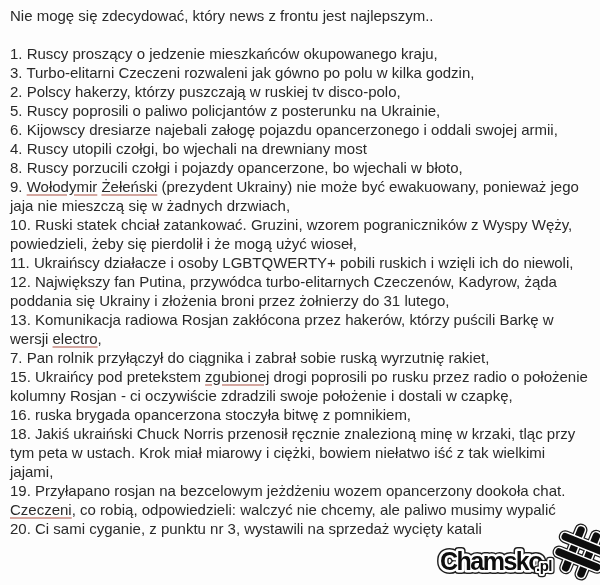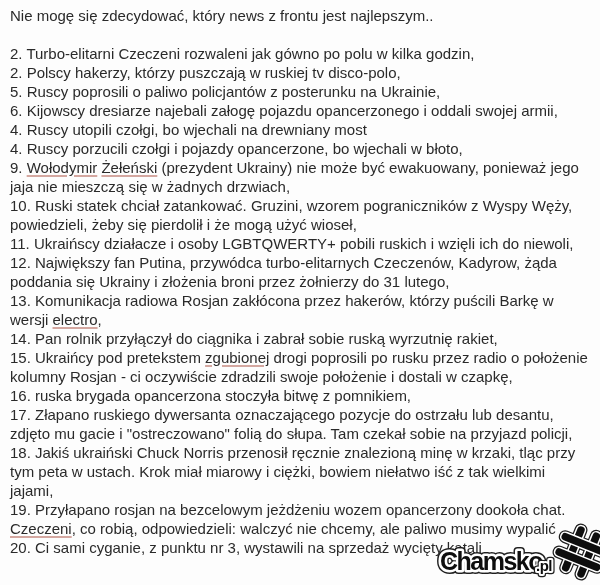--- a/index.html
+++ b/index.html
@@ -49,35 +49,35 @@
   .hash-under{fill:#0e0e0e;stroke:#1f1f1f;stroke-width:5.5px;stroke-linejoin:round;}
   .hash-main{fill:#0e0e0e;stroke:#ffffff;stroke-width:3px;paint-order:stroke;stroke-linejoin:round;}
 </style>
 </head>
 <body>
 
 <div class="page">
   <div class="content">
     <p class="intro">Nie mogę się zdecydować, który news z frontu jest najlepszym..</p>
     <div class="news-list">
-        <div class="news-item">2. Turbo-elitarni Czeczeni rozwaleni jak gówno po polu w kilka godzin,</div>
+        <div class="news-item">1. Ruscy proszący o jedzenie mieszkańców okupowanego kraju,</div>
+        <div class="news-item">3. Turbo-elitarni Czeczeni rozwaleni jak gówno po polu w kilka godzin,</div>
         <div class="news-item">2. Polscy hakerzy, którzy puszczają w ruskiej tv disco-polo,</div>
         <div class="news-item">5. Ruscy poprosili o paliwo policjantów z posterunku na Ukrainie,</div>
         <div class="news-item">6. Kijowscy dresiarze najebali załogę pojazdu opancerzonego i oddali swojej armii,</div>
         <div class="news-item">4. Ruscy utopili czołgi, bo wjechali na drewniany most</div>
-        <div class="news-item">4. Ruscy porzucili czołgi i pojazdy opancerzone, bo wjechali w błoto,</div>
+        <div class="news-item">8. Ruscy porzucili czołgi i pojazdy opancerzone, bo wjechali w błoto,</div>
         <div class="news-item">9. <span class="sp">Wołodymir</span> <span class="sp">Żełeński</span> (prezydent Ukrainy) nie może być ewakuowany, ponieważ jego jaja nie mieszczą się w żadnych drzwiach,</div>
         <div class="news-item">10. Ruski statek chciał zatankować. Gruzini, wzorem pograniczników z Wyspy Węży, powiedzieli, żeby się pierdolił i że mogą użyć wioseł,</div>
         <div class="news-item">11. Ukraińscy działacze i osoby LGBTQWERTY+ pobili ruskich i wzięli ich do niewoli,</div>
         <div class="news-item">12. Największy fan Putina, przywódca turbo-elitarnych Czeczenów, Kadyrow, żąda poddania się Ukrainy i złożenia broni przez żołnierzy do 31 lutego,</div>
         <div class="news-item">13. Komunikacja radiowa Rosjan zakłócona przez hakerów, którzy puścili Barkę w wersji <span class="sp">electro</span>,</div>
-        <div class="news-item">14. Pan rolnik przyłączył do ciągnika i zabrał sobie ruską wyrzutnię rakiet,</div>
+        <div class="news-item">7. Pan rolnik przyłączył do ciągnika i zabrał sobie ruską wyrzutnię rakiet,</div>
         <div class="news-item">15. Ukraińcy pod pretekstem <span class="sp">zgubionej</span> drogi poprosili po rusku przez radio o położenie kolumny Rosjan - ci oczywiście zdradzili swoje położenie i dostali w czapkę,</div>
         <div class="news-item">16. ruska brygada opancerzona stoczyła bitwę z pomnikiem,</div>
-        <div class="news-item">17. Złapano ruskiego dywersanta oznaczającego pozycje do ostrzału lub desantu, zdjęto mu gacie i "ostreczowano" folią do słupa. Tam czekał sobie na przyjazd policji,</div>
         <div class="news-item">18. Jakiś ukraiński Chuck Norris przenosił ręcznie znalezioną minę w krzaki, tląc przy tym peta w ustach. Krok miał miarowy i ciężki, bowiem niełatwo iść z tak wielkimi jajami,</div>
         <div class="news-item">19. Przyłapano rosjan na bezcelowym jeżdżeniu wozem opancerzony dookoła chat. <span class="sp">Czeczeni</span>, co robią, odpowiedzieli: walczyć nie chcemy, ale paliwo musimy wypalić</div>
         <div class="news-item">20. Ci sami cyganie, z punktu nr 3, wystawili na sprzedaż wycięty katali</div>
       </div>
   </div>
 
   <svg class="watermark" viewBox="0 0 180 64" width="180" height="64">
     <g transform="translate(151,30) rotate(22)">
       <g class="hash-under">
         <rect x="-12" y="-24" width="7.5" height="48" rx="3.5"></rect>

